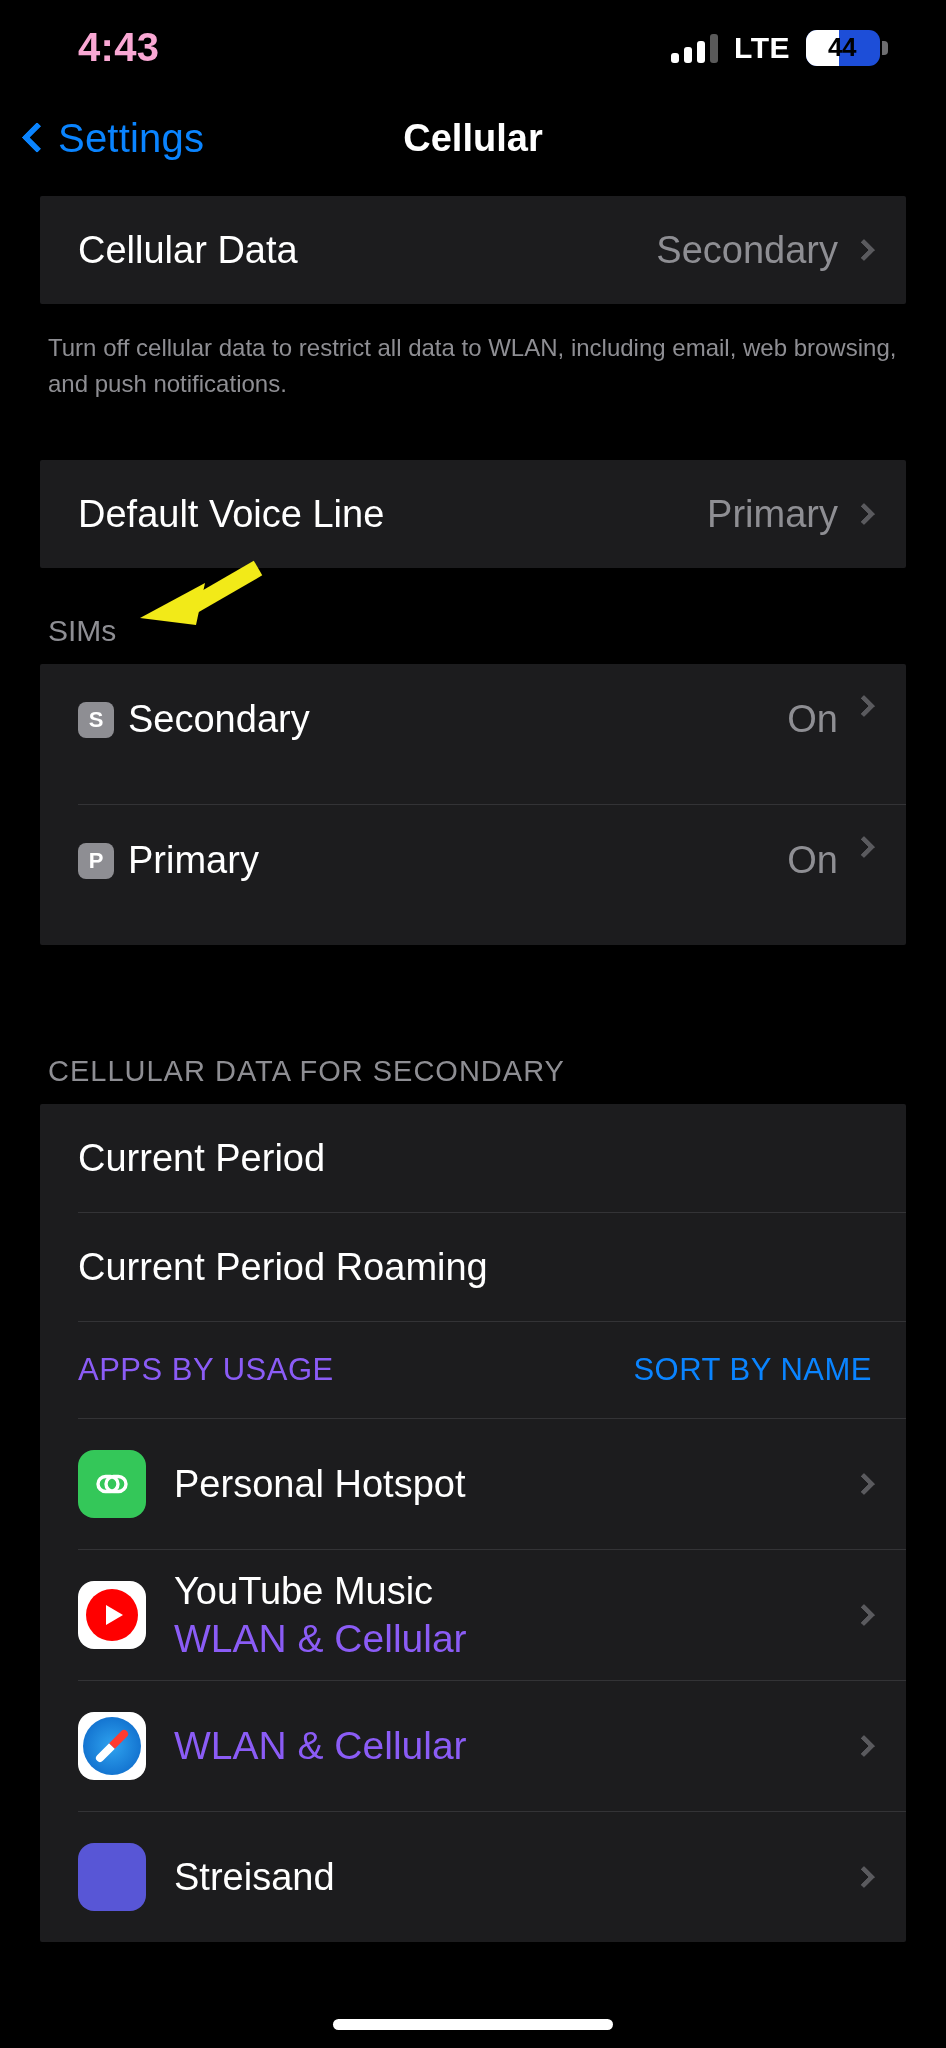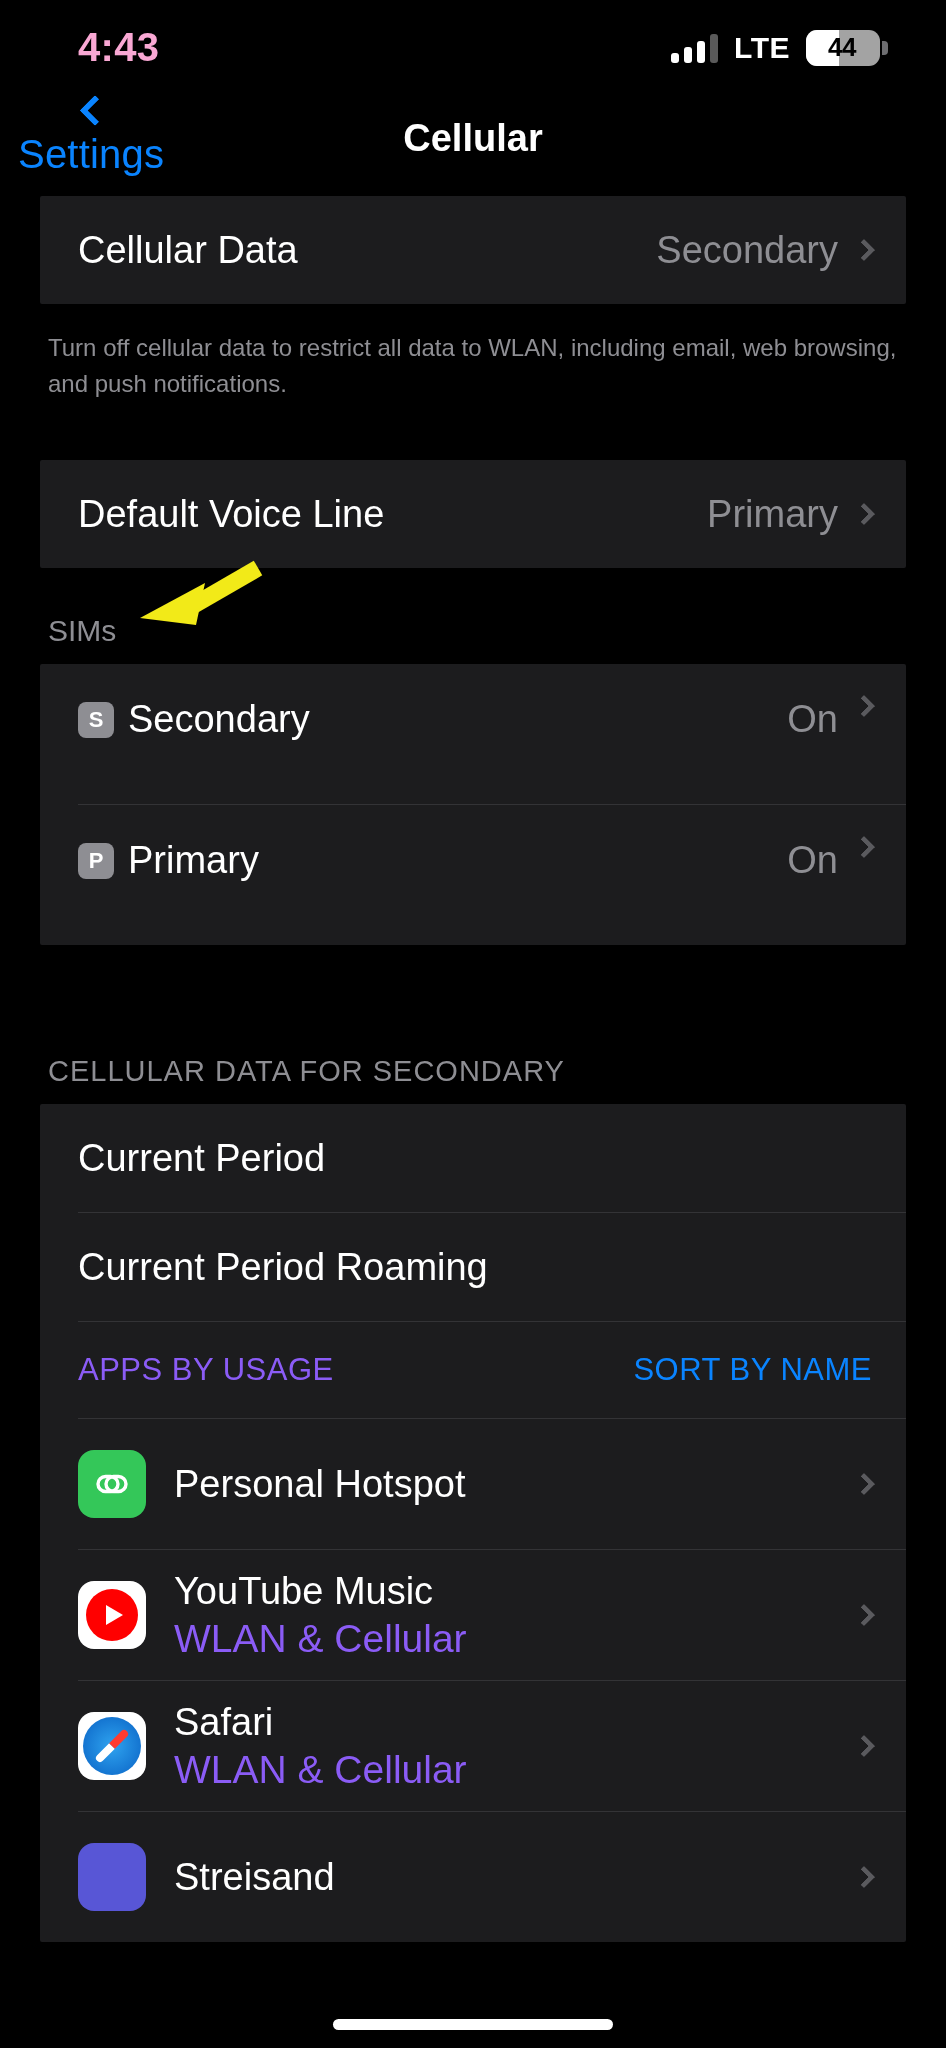--- a/index.html
+++ b/index.html
@@ -20,31 +20,31 @@
   .sb-time { color:#f9a8d4; font-size:40px; font-weight:600; letter-spacing:0.3px; }
   .sb-right { display:flex; align-items:center; gap:16px; }
   .signal { display:flex; align-items:flex-end; gap:5px; height:30px; }
   .signal i { display:block; width:8px; background:#fff; border-radius:3px; }
   .signal i.b1 { height:10px; }
   .signal i.b2 { height:16px; }
   .signal i.b3 { height:22px; }
   .signal i.b4 { height:29px; background:#5a5a5a; }
   .sb-net { color:#fff; font-size:30px; font-weight:600; letter-spacing:0.5px; }
   .battery { position:relative; width:74px; height:36px; border-radius:11px;
-             background:#a3a3a3; overflow:hidden; display:flex; align-items:center; }
+             background:#1d4ed8; overflow:hidden; display:flex; align-items:center; }
   .battery .fill { position:absolute; left:0; top:0; bottom:0; width:44px; background:#fff; }
   .battery .lvl { position:relative; z-index:2; width:100%; text-align:center;
                   font-size:26px; font-weight:700; color:#000; letter-spacing:-0.5px;
                   padding-right:2px; }
   .bat-cap { width:6px; height:14px; background:#6d6d70; border-radius:0 4px 4px 0; margin-left:2px; }
 
   
   .navbar { position:absolute; top:95px; left:0; width:946px; height:85px; }
   .nav-back { position:absolute; left:18px; top:50%; transform:translateY(-50%);
-              display:flex; align-items:center; gap:10px;flex-direction:column; }
+              display:flex; align-items:center; gap:10px; }
   .chev-back { width:22px; height:22px; border-left:6px solid #0a84ff;
                border-bottom:6px solid #0a84ff; transform:rotate(45deg);
                border-radius:2px; margin-left:8px; }
   .nav-back-label { color:#0a84ff; font-size:40px; letter-spacing:0.2px; }
   .nav-title { position:absolute; left:0; right:0; top:50%; transform:translateY(-50%);
                text-align:center; color:#fff; font-size:38px; font-weight:700; }
 
   
   .content { position:absolute; top:180px; left:0; width:946px; height:1868px; }
   .group { background:#1c1c1e; border-radius:2px; margin:16px 40px; overflow:hidden; }
@@ -235,21 +235,20 @@
       <div class="app-row">
         <span class="app-icon icon-safari">
           <span class="safari-dial">
             <span class="safari-needle">
                 <span class="a"></span>
                 <span class="b"></span>
               </span>
           </span>
         </span>
         <span class="app-text">
-          <span class="app-name">Safari</span>
           <span class="app-sub">WLAN &amp; Cellular</span>
         </span>
         <span class="chev"></span>
       </div>
       <div class="sep"></div>
 
       <div class="app-row">
         <span class="app-icon icon-streisand"></span>
         <span class="app-text">
           <span class="app-name">Streisand</span>

